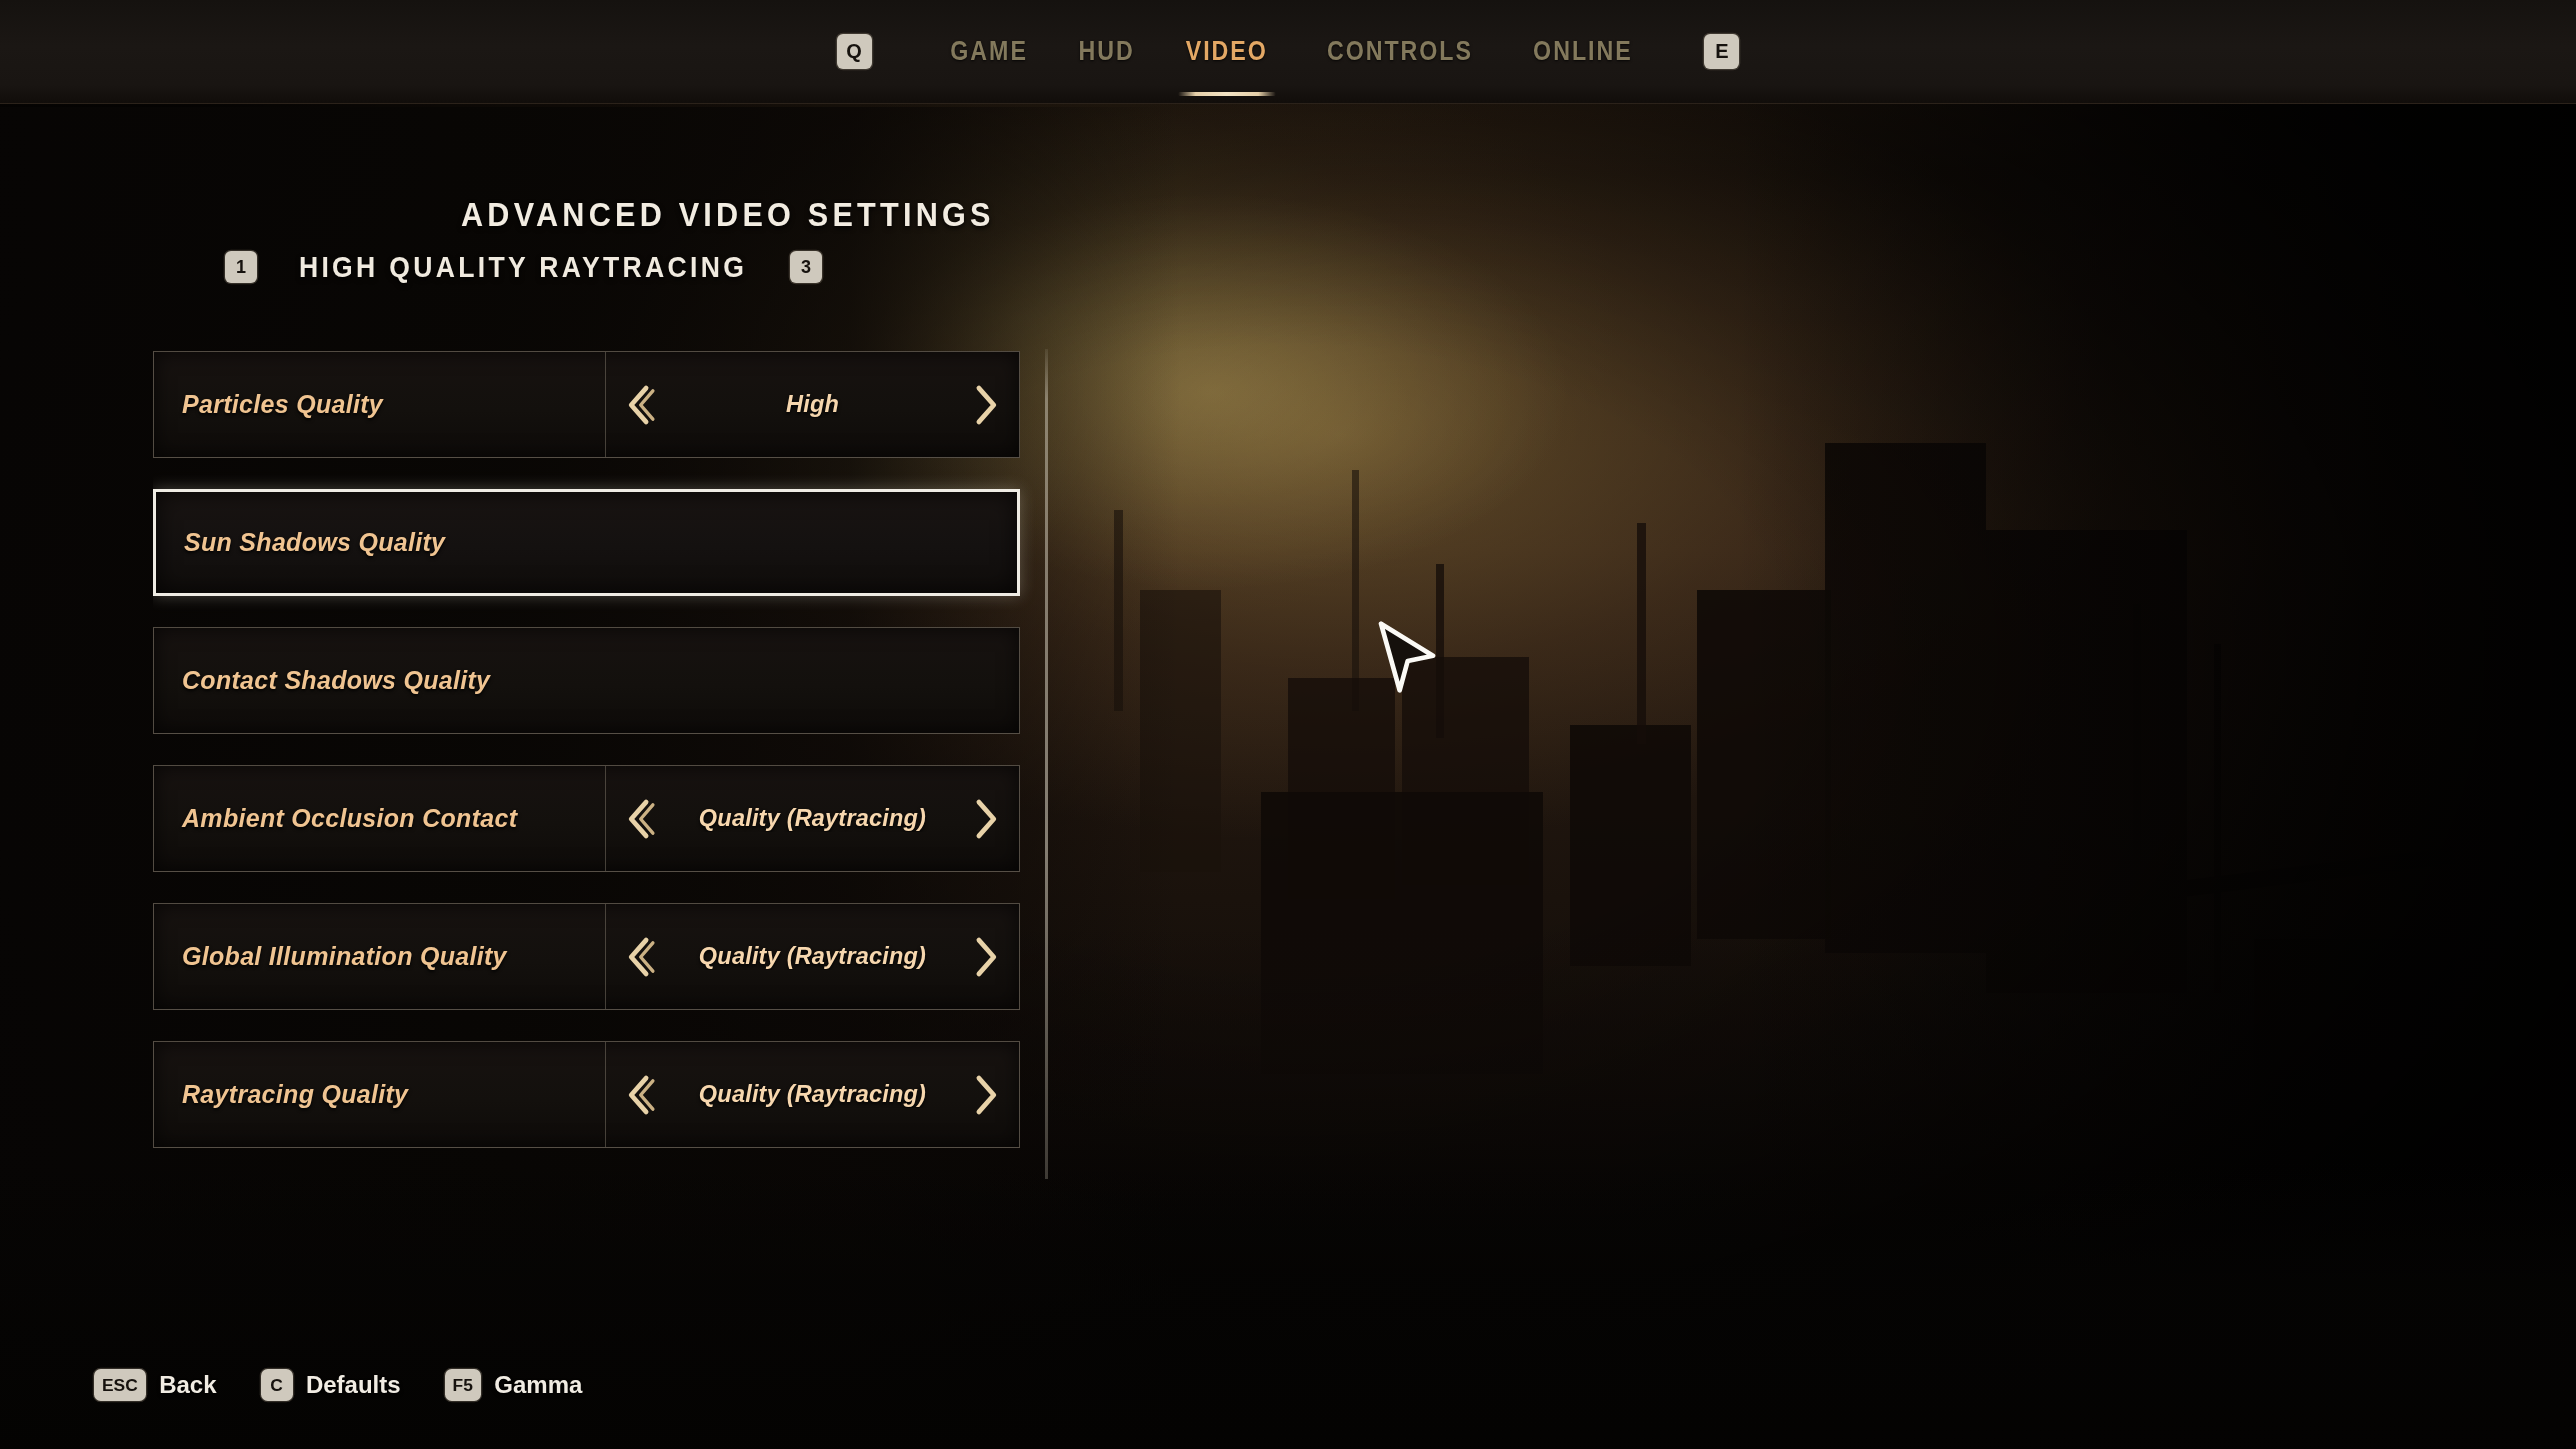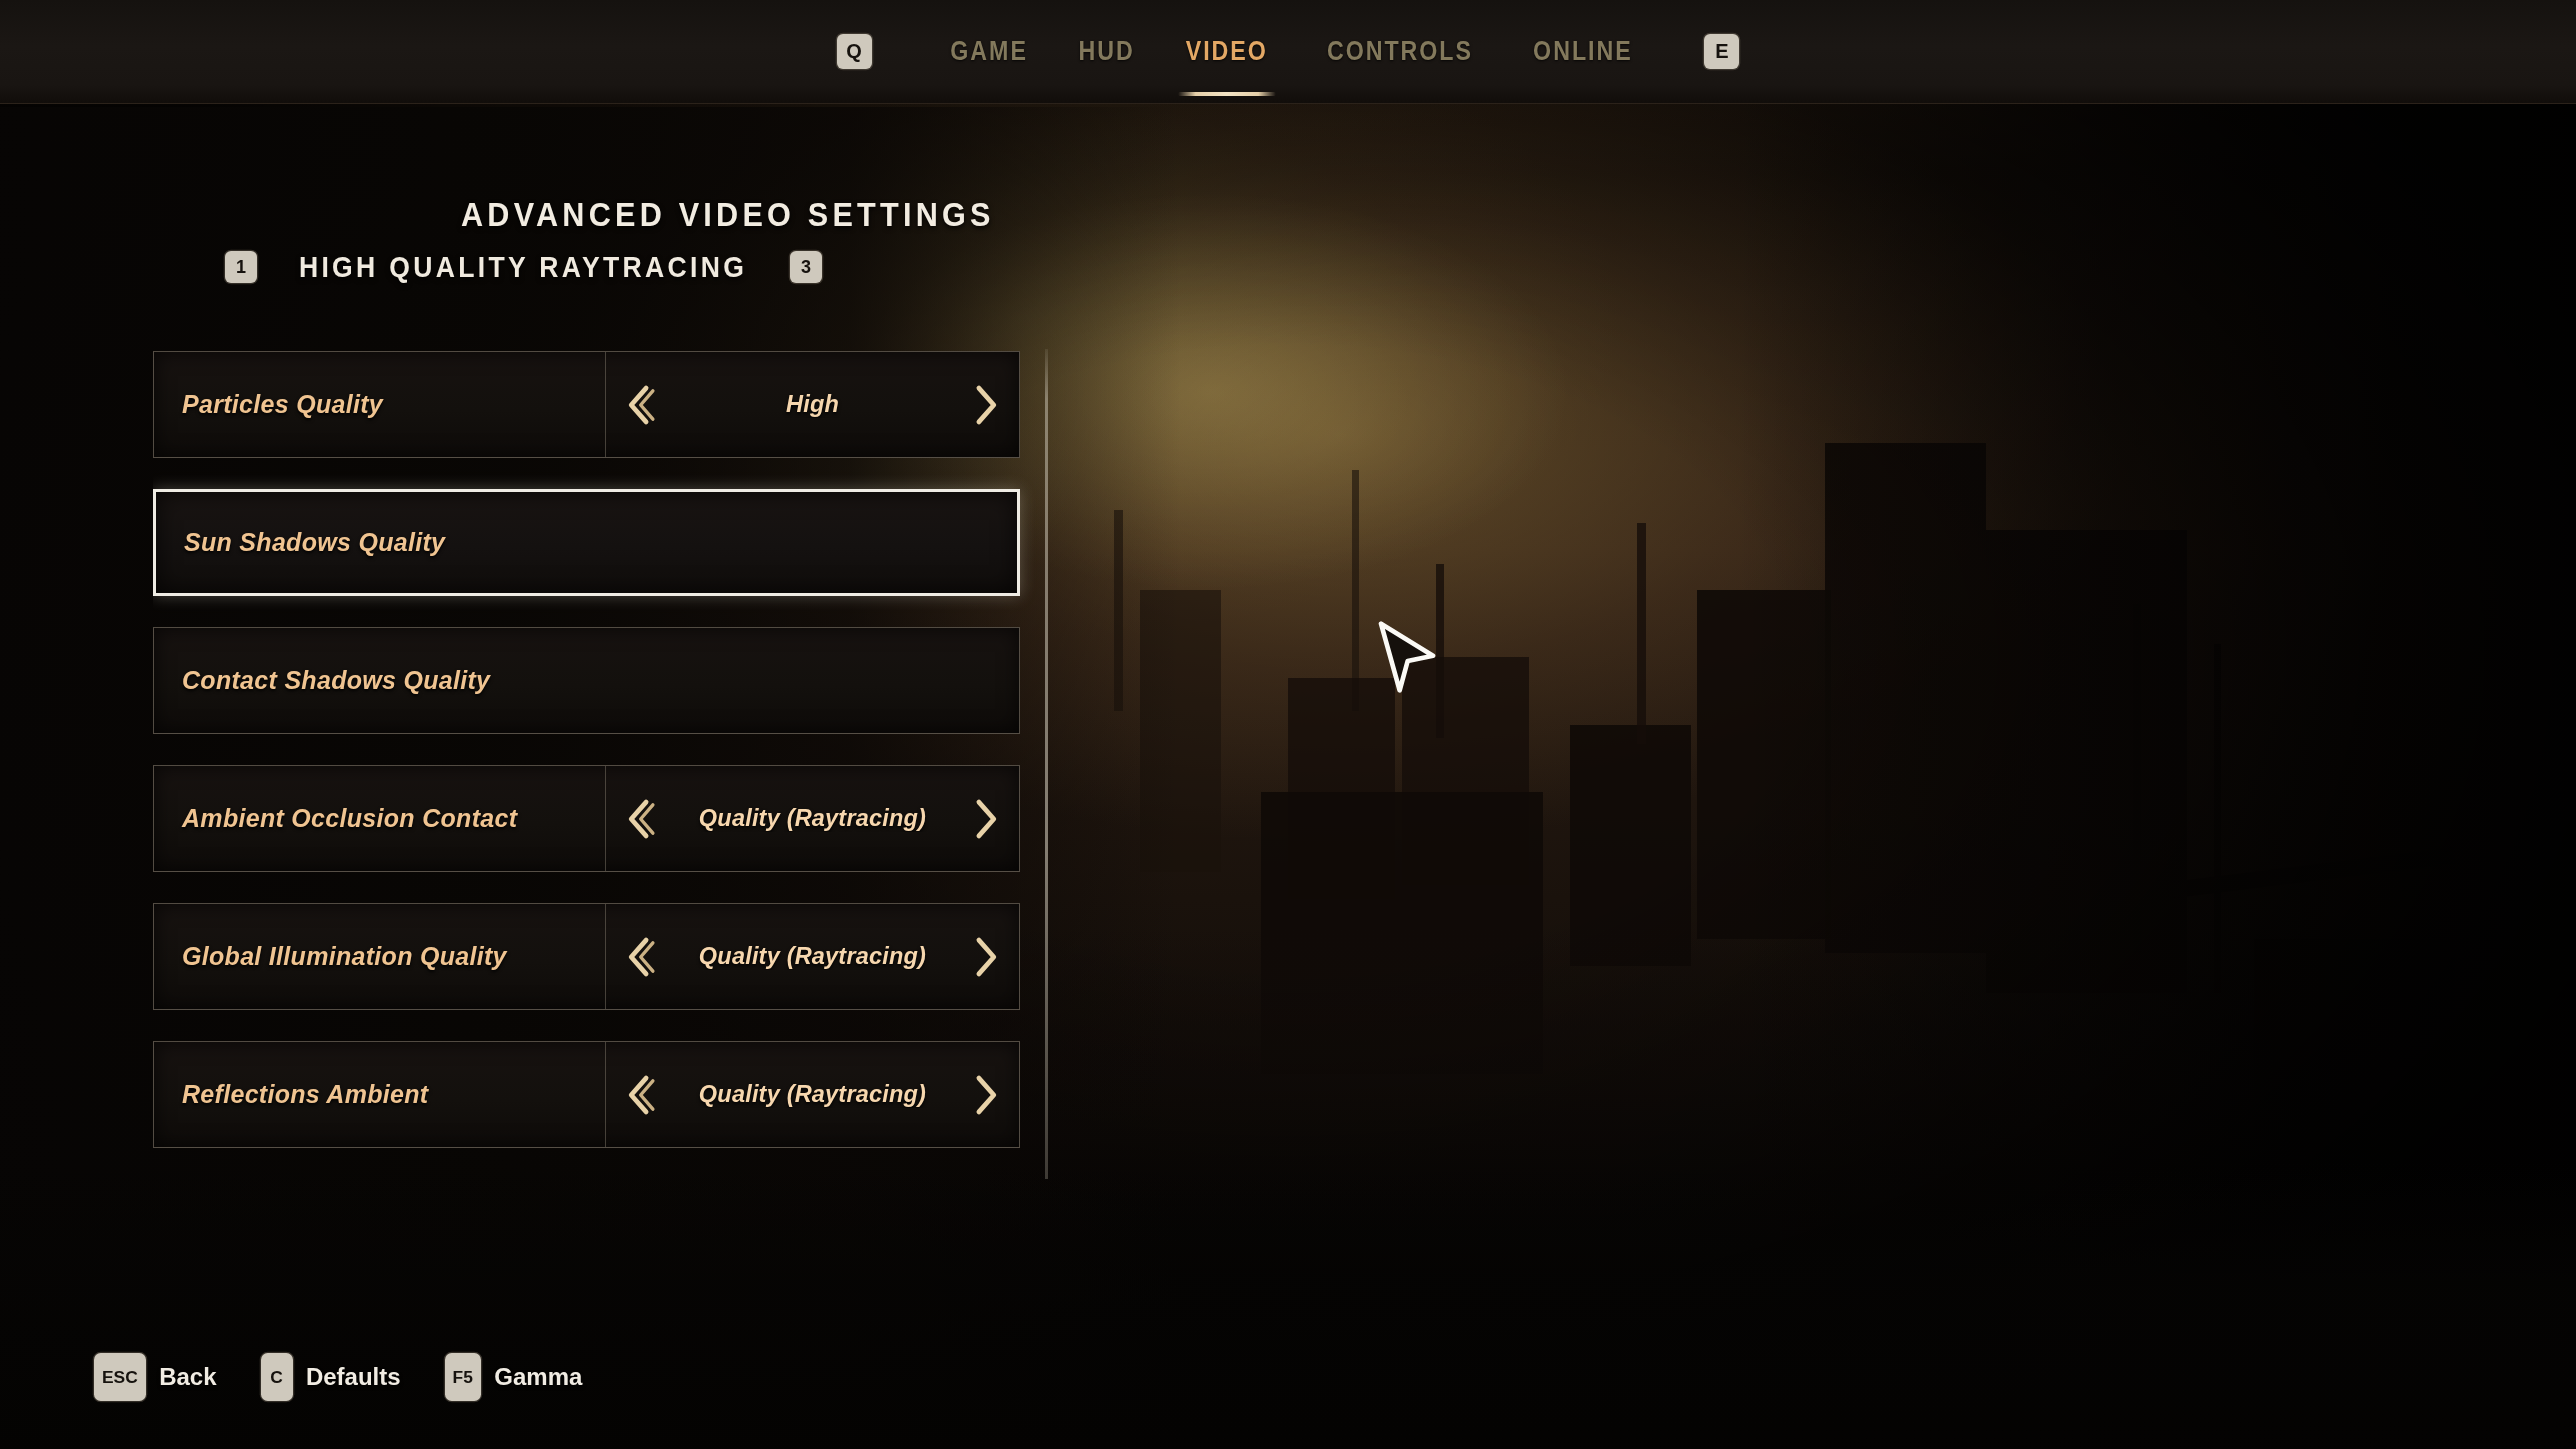--- a/index.html
+++ b/index.html
@@ -215,21 +215,21 @@
     z-index: 27;
   }
 
   
   .footer {
     position:absolute; left: 94px; bottom: 48px;
     display:flex; align-items:center; gap: 44px;
     z-index: 30;
   }
   .hint { display:flex; align-items:center; gap: 13.4px; }
-  .hint-key { height:48px; min-width:32px; padding:0 8px; font-size:17.4px; border-radius:6.7px; }
+  .hint-key { height:32px; min-width:32px; padding:0 8px; font-size:17.4px; border-radius:6.7px; }
   .hint-label {
     font-size: 24px; font-weight: 700; color:#f1ece3;
     text-shadow: 0 2px 3.4px rgba(0,0,0,.9);
     font-family: "Liberation Sans", sans-serif;
   }
 
   
   .cursor {
     position:absolute; left: 1377px; top: 621px;
     width: 60px; height: 72px;
@@ -346,21 +346,21 @@
             </div>
             <div class="row-value">Quality (Raytracing)</div>
             <div class="chev">
               <svg viewBox="0 0 50 62">
                 <path d="M16 6 L38 31 L16 56" fill="none" stroke="#e8d2a8" stroke-width="7" stroke-linecap="round" stroke-linejoin="round"></path>
               </svg>
             </div>
           </div>
         </div>
         <div class="row">
-          <div class="row-label">Reflections Ambient</div>
+          <div class="row-label">Raytracing Quality</div>
           <div class="row-ctrl">
             <div class="chev">
               <svg viewBox="0 0 50 62">
                 <path d="M34 6 L12 31 L34 56" fill="none" stroke="#e8d2a8" stroke-width="7" stroke-linecap="round" stroke-linejoin="round"></path>
                 <path d="M44 10 L26 31 L44 52" fill="none" stroke="#cbb184" stroke-width="5" stroke-linecap="round" stroke-linejoin="round"></path>
               </svg>
             </div>
             <div class="row-value">Quality (Raytracing)</div>
             <div class="chev">
               <svg viewBox="0 0 50 62">

